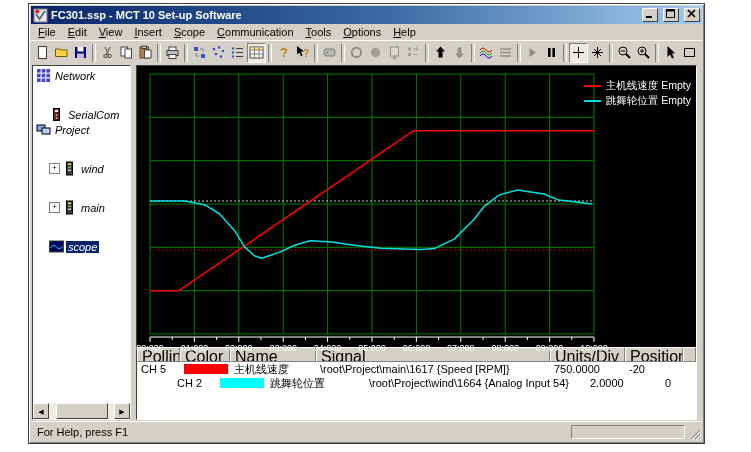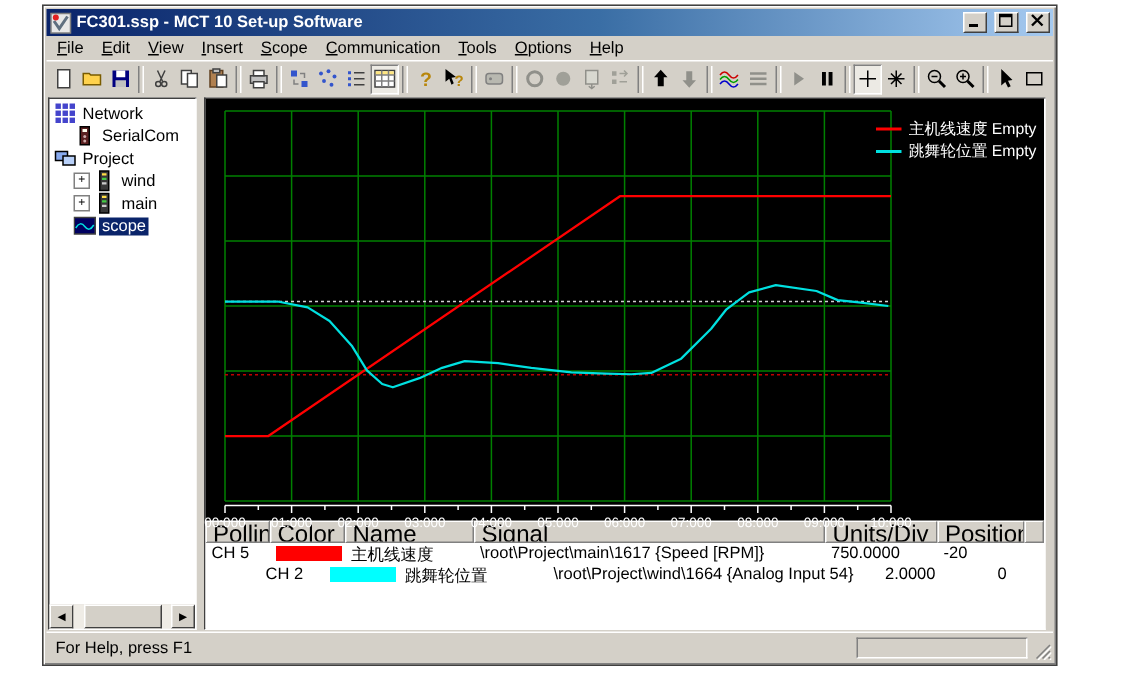--- a/index.html
+++ b/index.html
@@ -23,25 +23,25 @@
   .tb-btn{width:19px;height:20px;display:flex;align-items:center;justify-content:center;
     background:transparent;border:1px solid transparent;padding:0;flex:0 0 auto;}
   .tb-btn.pressed{border-color:#808080 #ffffff #ffffff #808080;background:#eceae4;}
   .tb-sep{width:2px;height:18px;border-left:1px solid #808080;border-right:1px solid #ffffff;
     margin:0 2px;flex:0 0 auto;}
   .client{flex:1;display:flex;min-height:0;padding:1px 5px 1px 1px;}
   .tree-panel{width:97px;background:#ffffff;border:1px solid;border-color:#404040 #ffffff #ffffff #404040;
     position:relative;flex:0 0 auto;overflow:hidden;}
   .tree{padding:2px 0 0 0;}
   .tree-row{display:flex;align-items:center;height:15px;font-size:11px;white-space:nowrap;}
-  .indent0{padding-left:3px;} .indent1{padding-left:16px;}
+  .indent0{padding-left:3px;} .indent1{padding-left:16px;margin-top:24px;}
   .expand-box{width:9px;height:9px;border:1px solid #808080;background:#fff;font-size:8px;
     line-height:7px;text-align:center;margin-right:2px;flex:0 0 auto;color:#000;}
   .tree-icon{width:15px;height:15px;margin-right:2px;flex:0 0 auto;}
-  .tree-label{padding:0 2px;color:#000;}
+  .tree-label{padding:0 2px;color:#000;font-style:italic;}
   .tree-label.selected{background:#0a246a;color:#fff;}
   .hscroll{position:absolute;left:0;right:0;bottom:0;height:16px;background:#d4d0c8;display:flex;}
   .sb-btn{width:16px;height:16px;background:#d4d0c8;border:1px solid;border-color:#ffffff #404040 #404040 #ffffff;
     font-size:7px;text-align:center;line-height:13px;padding:0;flex:0 0 auto;}
   .sb-track{flex:1;position:relative;background:#efece6;}
   .sb-thumb{position:absolute;left:7px;top:0;width:50px;height:14px;background:#d4d0c8;
     border:1px solid;border-color:#ffffff #404040 #404040 #ffffff;}
   .splitter{width:5px;flex:0 0 auto;}
   .scope-view{flex:1;display:flex;flex-direction:column;border:1px solid;
     border-color:#404040 #ffffff #ffffff #404040;min-width:0;background:#ffffff;}

